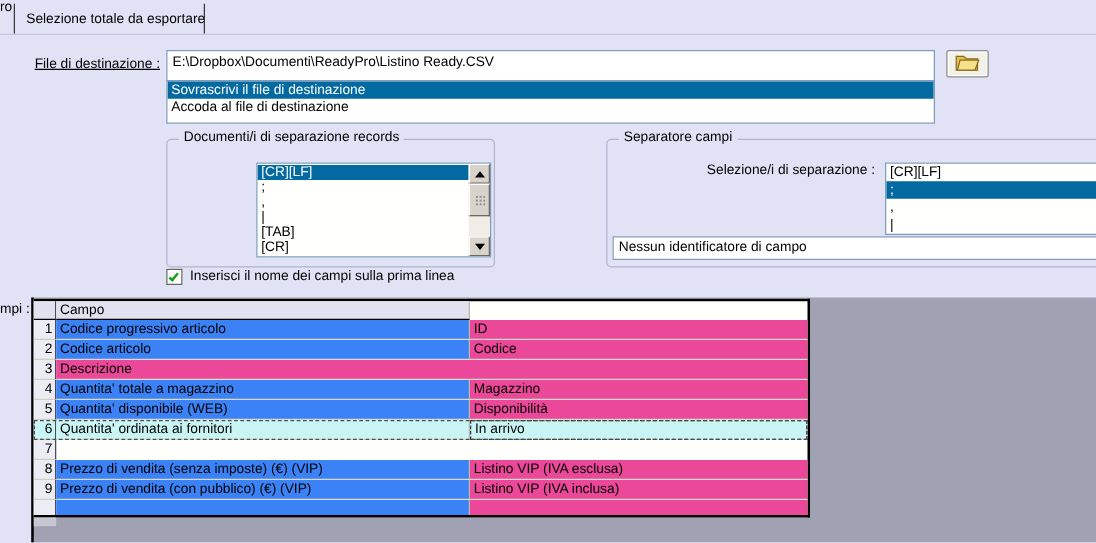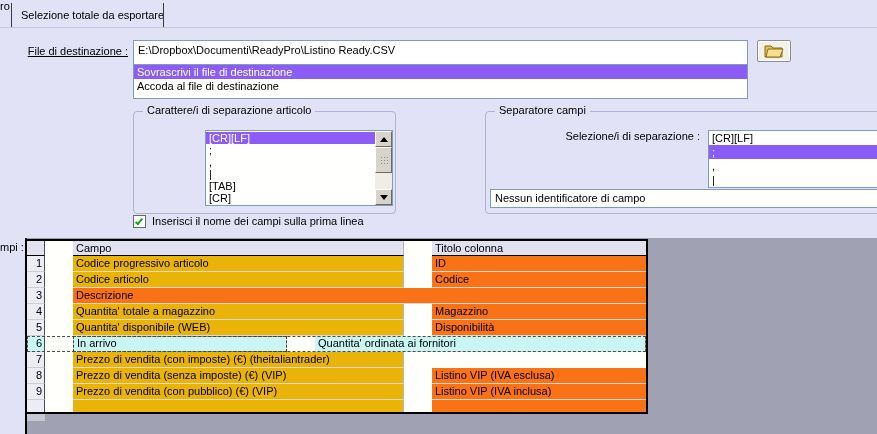--- a/index.html
+++ b/index.html
@@ -27,21 +27,21 @@
   .folder-btn {
     left:757px; top:40px; width:34px; height:22px;
     background:#f2f1ea; border:1px solid #8f8f8f; border-radius:2px;
     box-shadow:inset 0 0 0 1px #ffffff;
     display:flex; align-items:center; justify-content:center; cursor:pointer;
   }
 
   
   .listbox { background:#fffffe; border:1px solid #7f9db9; overflow:hidden; }
   .lb-item { padding:0 3px; white-space:nowrap; overflow:hidden; }
-  .sel { background:#8b5cf6; color:#fff; }
+  .sel { background:#0369a1; color:#fff; }
 
   .dest-list { left:133px; top:64px; width:615px; height:35px; }
   .dest-list .lb-item { height:14px; line-height:14px; }
 
   
   .group { border:1px solid #b3b3cf; border-radius:4px; }
   .group-title { position:absolute; top:-8px; left:9px; background:#e2e2f6; padding:0 4px; white-space:nowrap; }
   .group-recsep { left:133px; top:111px; width:263px; height:103px; }
   .group-fieldsep { left:485px; top:111px; width:400px; height:103px; }
 
@@ -77,29 +77,29 @@
   .chk-mark { position:absolute; left:3px; top:1px; width:4px; height:8px;
     border-right:2px solid #17a01c; border-bottom:2px solid #17a01c; transform:rotate(40deg); }
   .chk-label { left:152px; top:215px; }
 
   
   .lbl-campi { left:0; top:241px; }
   .grid { left:25px; top:238px; width:852px; height:196px;
     background:#a0a1b2; border-left:2px solid #000; }
   .grid-table { position:absolute; left:0; top:1px; width:621px;
     background:#fffffb; border:2px solid #000; border-left:none; }
-  .g-row { display:flex; height:16px;gap:28px; }
+  .g-row { display:flex; height:16px; }
   .g-row.hdr { height:15px; }
   .g-row.empty { height:12px; }
   .cell { padding:0 3px; line-height:15px; white-space:nowrap; overflow:hidden; }
   .c-num { width:18px; background:#ececf4; border-right:1px solid #4a4a5a;
     border-bottom:1px solid #cfcfc6; text-align:right; padding:0 2px 0 0; }
-  .c-campo { width:331px; background:#eab308;
+  .c-campo { width:331px; background:#3b82f6;
     border-right:1px solid #b8b8b0; border-bottom:1px solid #dadad0; }
-  .c-titolo { flex:1; background:#f97316; border-bottom:1px solid #dadad0; }
+  .c-titolo { flex:1; background:#ec4899; border-bottom:1px solid #dadad0; }
   .hdr .c-num { background:#e1e1f0; border-bottom:1px solid #000; }
   .hdr .c-campo, .hdr .c-titolo { background:#e1e1f0; border-bottom:1px solid #000; line-height:14px; }
   .g-row.rowsel { outline:1px dashed #4c4c4c; outline-offset:-1px; }
   .rowsel .c-num, .rowsel .c-campo, .rowsel .c-titolo { background:#c9f6f5; }
   .rowsel .c-titolo { border:1px dashed #3c3c3c; line-height:13px; }
   .empty .c-num { border-bottom:none; }
   .empty .c-campo, .empty .c-titolo { border-bottom:none; }
   .gutter-tail { position:absolute; left:0; top:176px; width:18px; height:7px; background:#c7c7d3; }
 </style>
 </head>
@@ -121,21 +121,21 @@
     </svg>
   </span>
 </div>
 
 <div class="abs listbox dest-list">
   <div class="lb-item sel">Sovrascrivi il file di destinazione</div>
   <div class="lb-item">Accoda al file di destinazione</div>
 </div>
 
 <div class="abs group group-recsep">
-  <span class="group-title">Carattere/i di separazione articolo</span>
+  <span class="group-title">Documenti/i di separazione records</span>
 </div>
 <div class="abs listbox recsep-list">
   <div class="items">
     <div class="lb-item sel">[CR][LF]</div>
     <div class="lb-item">;</div>
     <div class="lb-item">,</div>
     <div class="lb-item">|</div>
     <div class="lb-item">[TAB]</div>
     <div class="lb-item">[CR]</div>
   </div>
@@ -168,21 +168,20 @@
   <span class="chk-mark"></span>
 </div>
 <span class="abs chk-label">Inserisci il nome dei campi sulla prima linea</span>
 
 <span class="abs lbl-campi">mpi :</span>
 <div class="abs grid">
   <div class="grid-table">
     <div class="g-row hdr">
       <div class="cell c-num"></div>
       <div class="cell c-campo">Campo</div>
-      <div class="cell c-titolo">Titolo colonna</div>
     </div>
     <div class="g-row">
       <div class="cell c-num">1</div>
       <div class="cell c-campo">Codice progressivo articolo</div>
       <div class="cell c-titolo">ID</div>
     </div>
     <div class="g-row">
       <div class="cell c-num">2</div>
       <div class="cell c-campo">Codice articolo</div>
       <div class="cell c-titolo">Codice</div>
@@ -196,26 +195,25 @@
       <div class="cell c-campo">Quantita' totale a magazzino</div>
       <div class="cell c-titolo">Magazzino</div>
     </div>
     <div class="g-row">
       <div class="cell c-num">5</div>
       <div class="cell c-campo">Quantita' disponibile (WEB)</div>
       <div class="cell c-titolo">Disponibilità</div>
     </div>
     <div class="g-row rowsel">
       <div class="cell c-num">6</div>
+      <div class="cell c-campo">Quantita' ordinata ai fornitori</div>
       <div class="cell c-titolo">In arrivo</div>
-      <div class="cell c-campo">Quantita' ordinata ai fornitori</div>
     </div>
     <div class="g-row">
       <div class="cell c-num">7</div>
-      <div class="cell c-campo">Prezzo di vendita (con imposte) (€) (theitaliantrader)</div>
     </div>
     <div class="g-row">
       <div class="cell c-num">8</div>
       <div class="cell c-campo">Prezzo di vendita (senza imposte) (€) (VIP)</div>
       <div class="cell c-titolo">Listino VIP (IVA esclusa)</div>
     </div>
     <div class="g-row">
       <div class="cell c-num">9</div>
       <div class="cell c-campo">Prezzo di vendita (con pubblico) (€) (VIP)</div>
       <div class="cell c-titolo">Listino VIP (IVA inclusa)</div>

